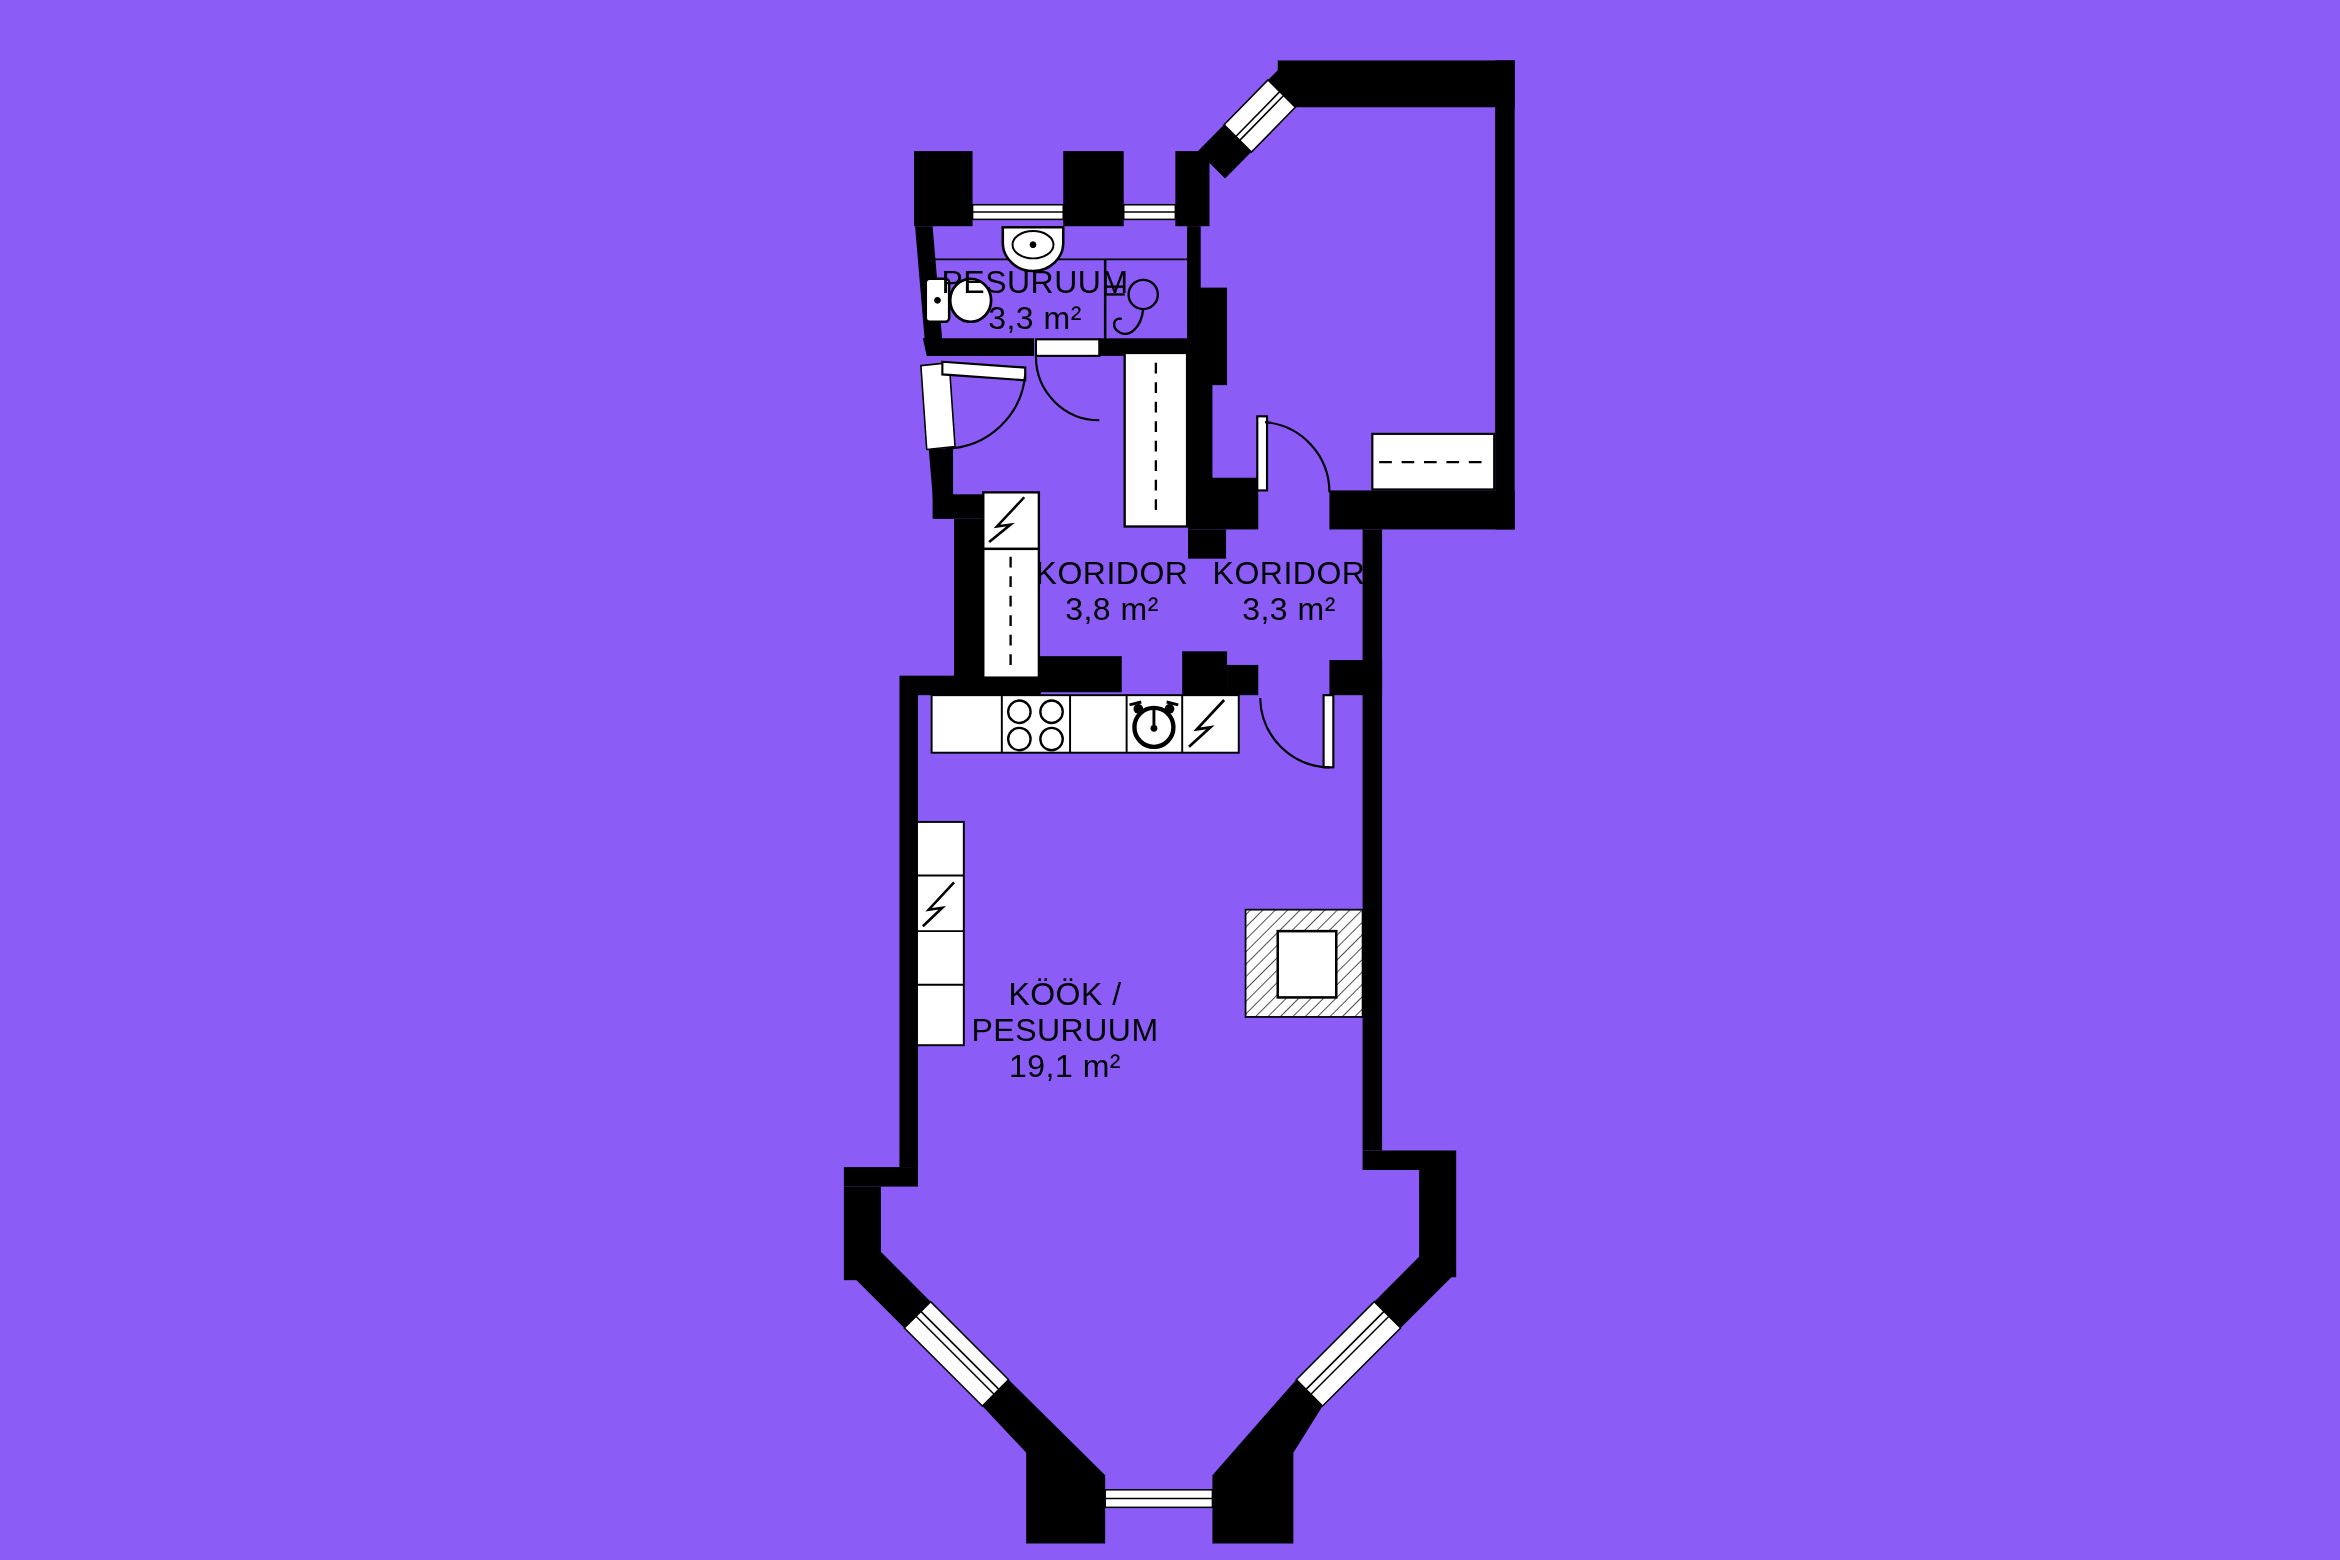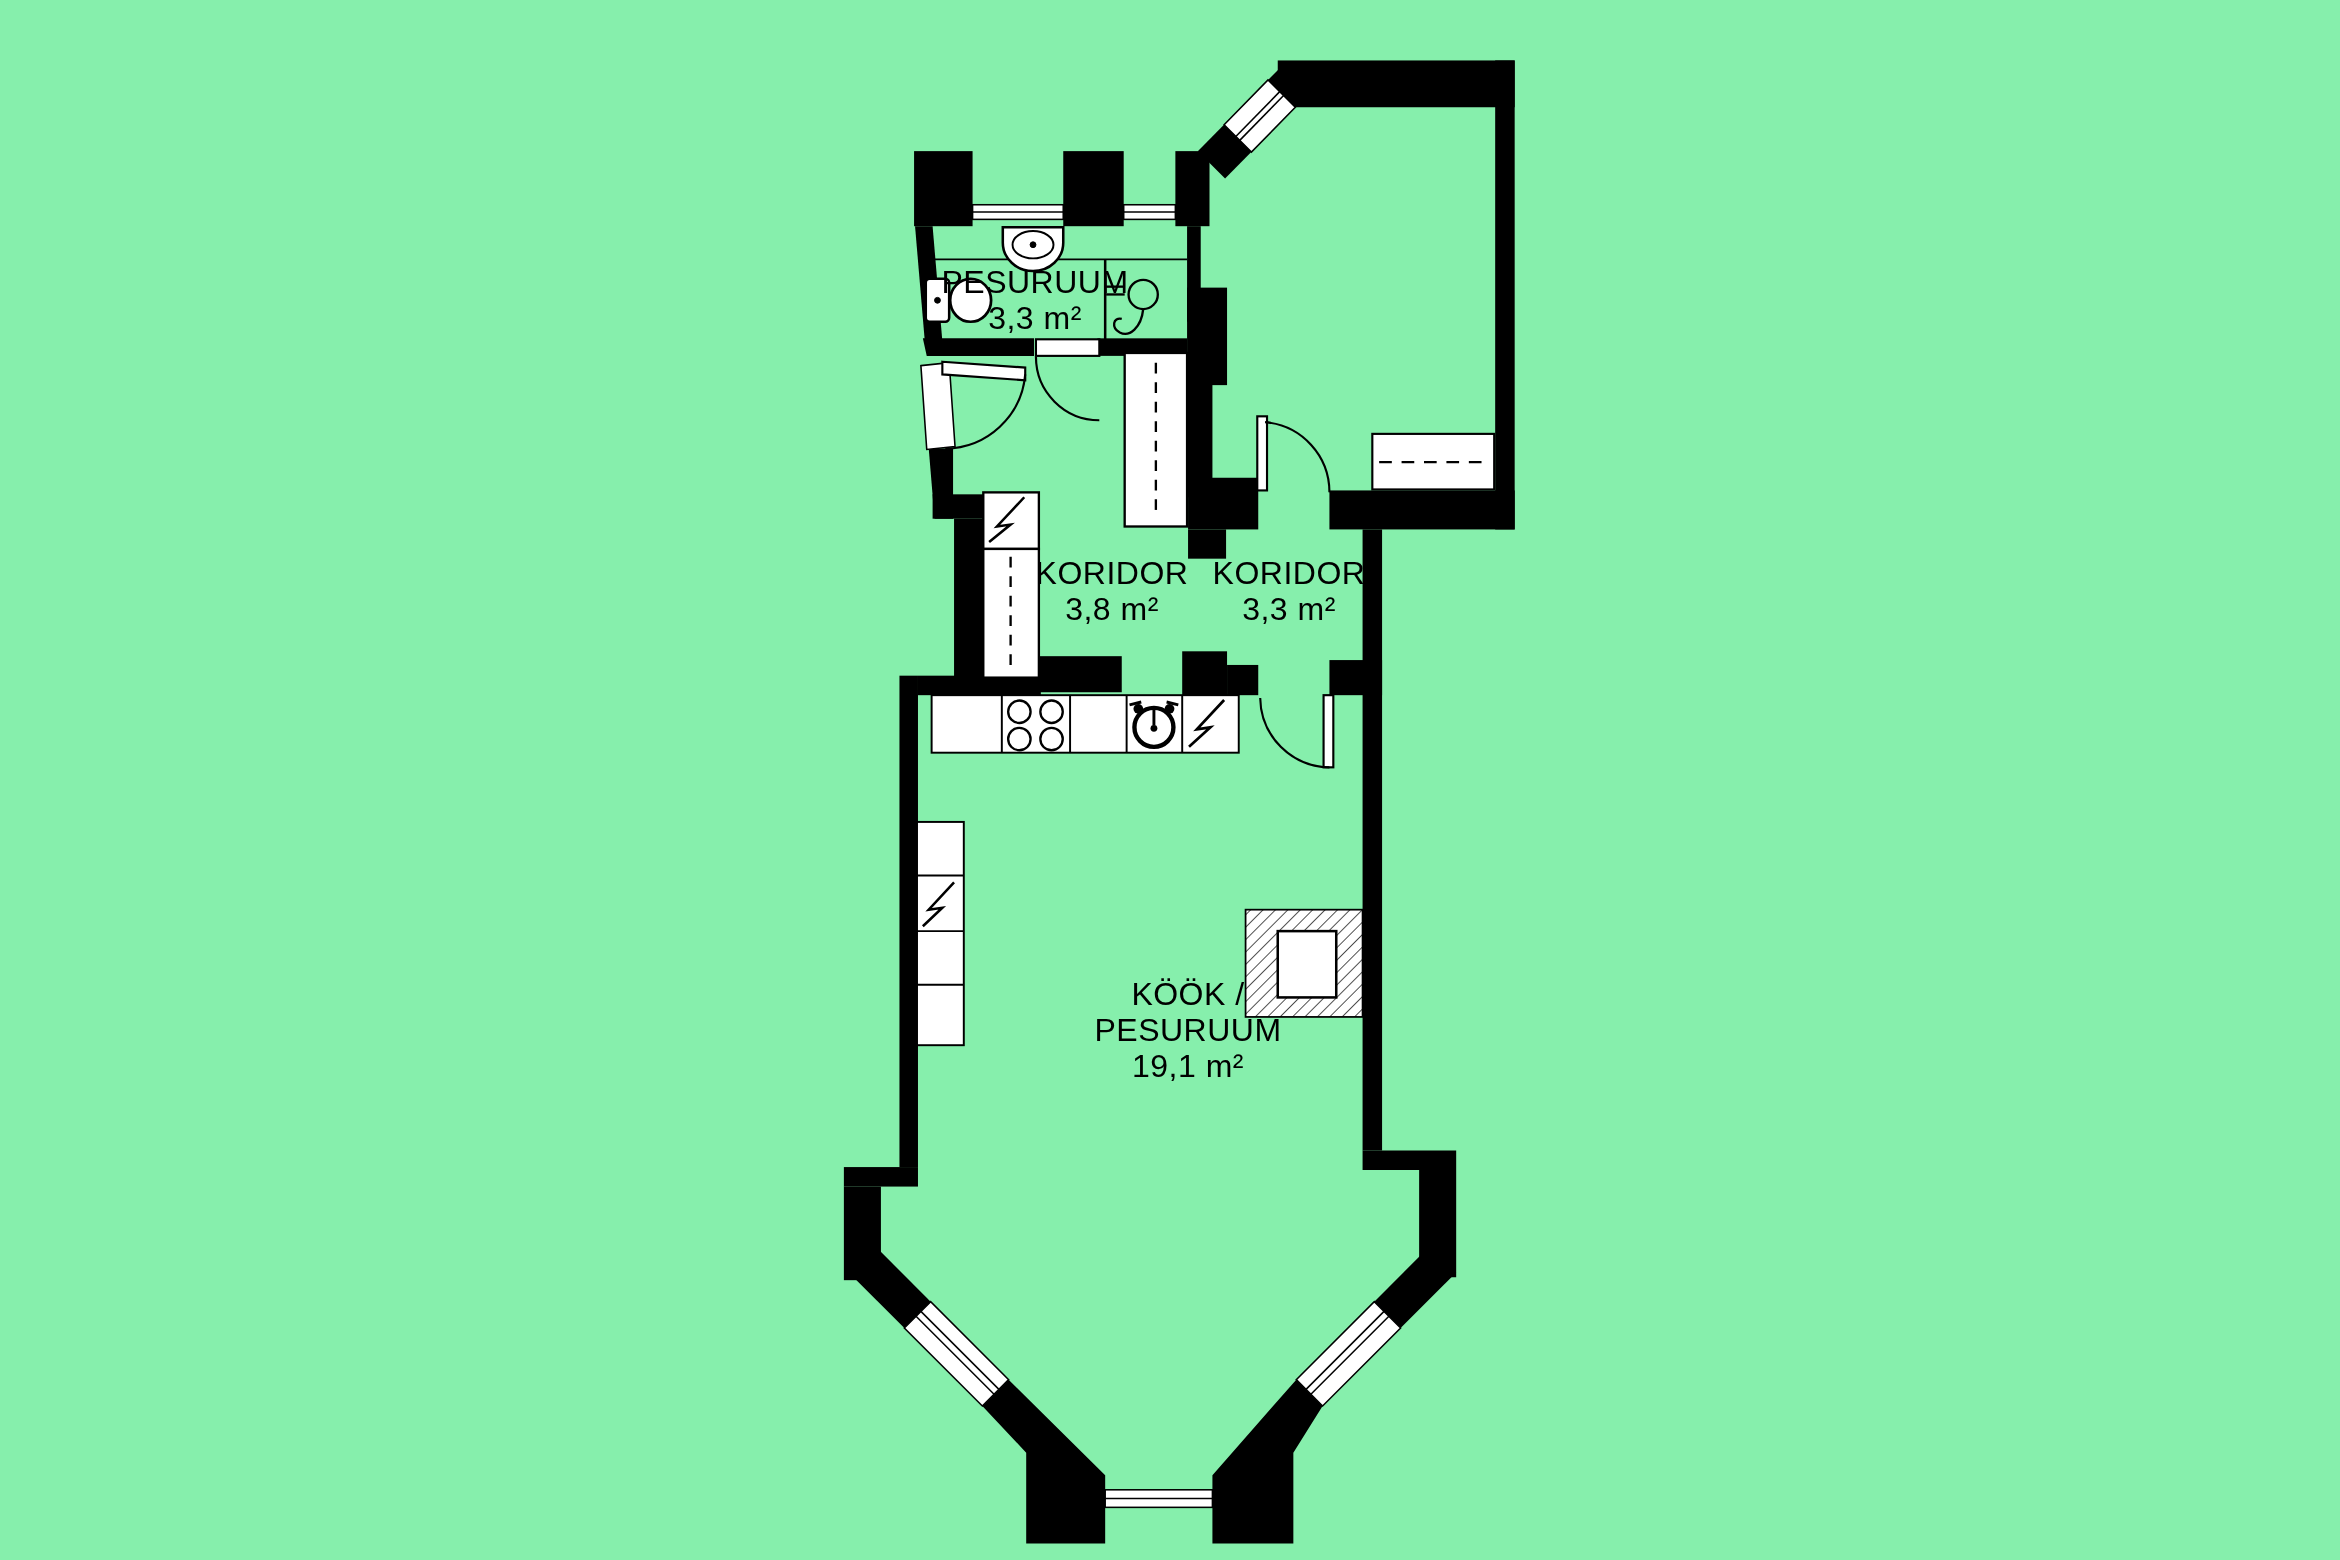--- a/index.html
+++ b/index.html
@@ -1,19 +1,19 @@
 <!DOCTYPE html>
 <html><head>
 <meta charset="utf-8">
 <style>
   html,body{margin:0;padding:0;background:#ffffff;}
   .stage{
     position:relative;
     width:2341px;height:1560px;
-    background:#86efac;
+    background:#8b5cf6;
     overflow:hidden;
     font-family:"Liberation Sans", sans-serif;
   }
   .plan-svg{position:absolute;left:0;top:0;width:2341px;height:1560px;}
   .room-label{
     position:absolute;
     transform:translate(-50%,-50%);
     text-align:center;
     color:#000;
     font-size:32px;
@@ -222,20 +222,20 @@
   <div class="room-label" style="left:1112px;top:591px">
     <div>KORIDOR</div>
     <div>3,8 m²</div>
   </div>
 
   <div class="room-label" style="left:1289px;top:591px">
     <div>KORIDOR</div>
     <div>3,3 m²</div>
   </div>
 
-  <div class="room-label" style="left:1188px;top:1030px">
+  <div class="room-label" style="left:1065px;top:1030px">
     <div>KÖÖK /</div>
     <div>PESURUUM</div>
     <div>19,1 m²</div>
   </div>
 
 </div>
 
 
 </body></html>

